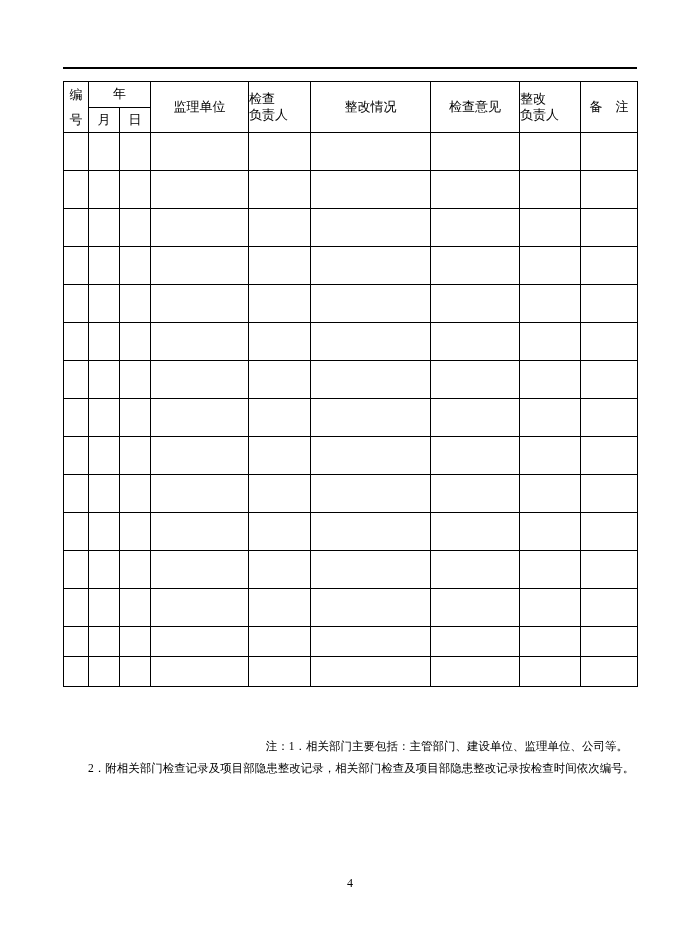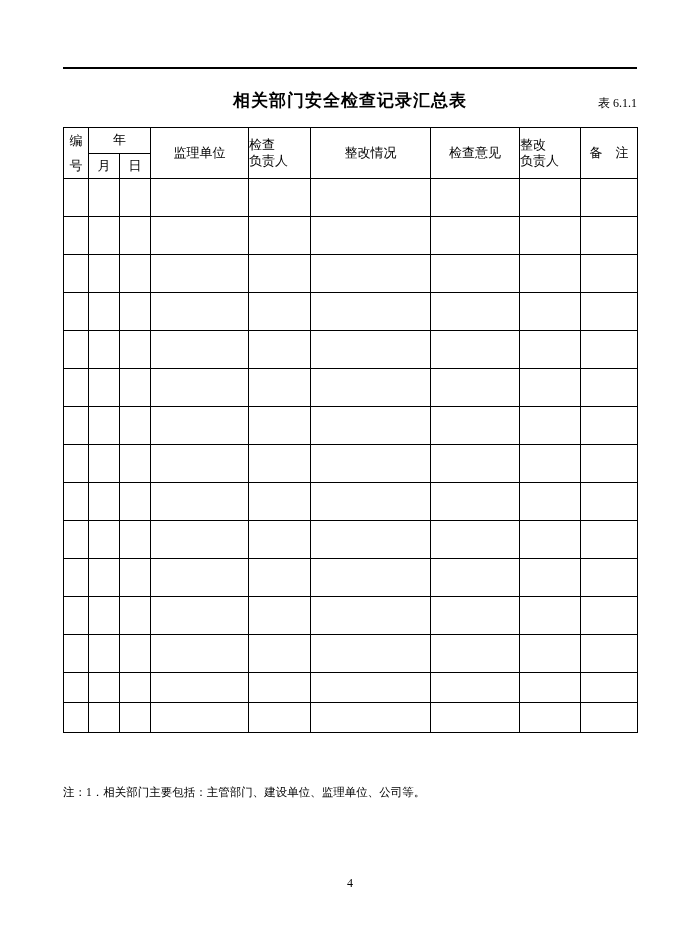--- a/index.html
+++ b/index.html
@@ -68,46 +68,43 @@
   }
   th.twoline .stk2 {
     display: flex;
     flex-direction: column;
     justify-content: center;
     align-items: flex-start;
     line-height: 1.25;
   }
   tbody td { background: #fff; }
   .notes {
-    margin: 48px 44px 0 63px;
+    margin: 48px 72px 0 63px;
     font-size: 11.5px;
     line-height: 1.95;
+    text-align: right;
   }
   .note-line1 { white-space: nowrap; }
   .note-line2 { padding-left: 25px; white-space: nowrap; }
   .page-number {
     position: absolute;
     top: 876px;
     left: 0;
     right: 0;
     text-align: center;
     font-size: 12px;
   }
 </style>
 </head>
 <body>
 
 <div class="page">
 
   <div class="top-rule"></div>
 
-  <div class="title-wrap">
-    <h1 class="doc-title">相关部门安全检查记录汇总表</h1>
-    <span class="table-label">表 6.1.1</span>
-  </div>
 
   <table class="form-table">
     <colgroup>
       <col style="width:25px">
       <col style="width:31px">
       <col style="width:31px">
       <col style="width:98px">
       <col style="width:62px">
       <col style="width:120px">
       <col style="width:89px">
@@ -309,17 +306,18 @@
           <td></td>
           <td></td>
           <td></td>
           <td></td>
         </tr>
       </tbody>
   </table>
 
   <div class="notes">
     <div class="note-line1"><span>注：</span><span>1．相关部门主要包括：主管部门、建设单位、监理单位、公司等。</span></div>
+    <div class="note-line2">2．附相关部门检查记录及项目部隐患整改记录，相关部门检查及项目部隐患整改记录按检查时间依次编号。</div>
   </div>
 
   <div class="page-number">4</div>
 
 </div>
 
 </body></html>

